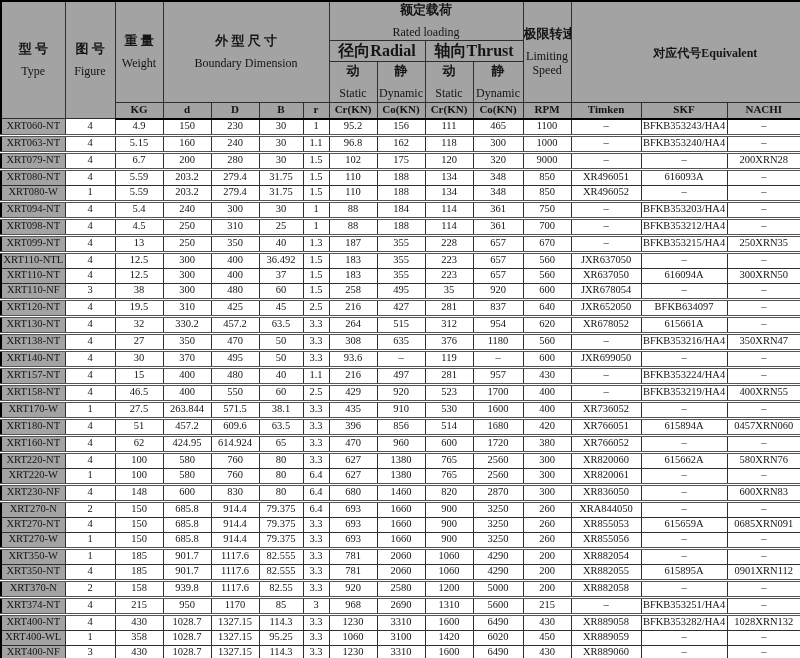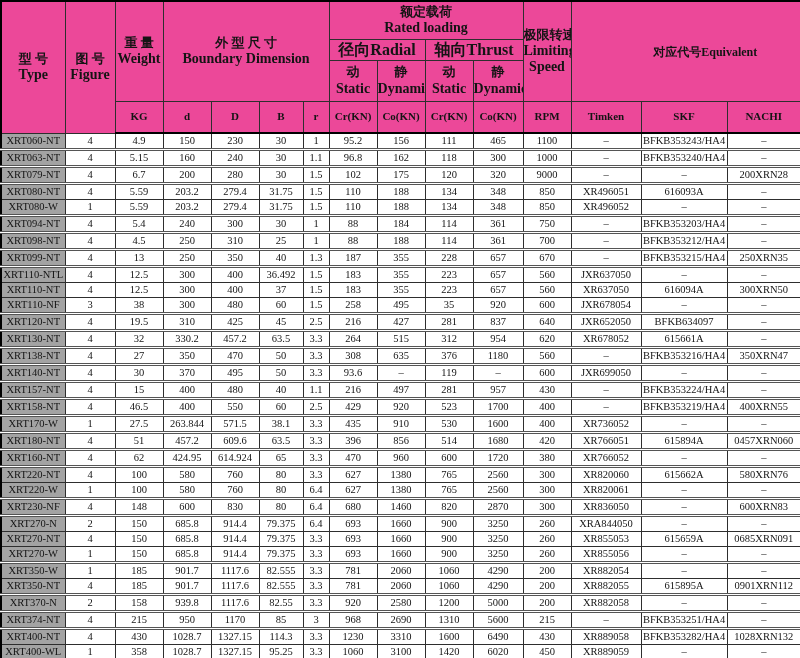--- a/index.html
+++ b/index.html
@@ -9,29 +9,29 @@
     border-collapse:collapse;table-layout:fixed;
     font-family:"Liberation Serif","DejaVu Serif",serif;
     border:2px solid #000;background:#fff;
   }
   .spec-table th,.spec-table td{
     border:1px solid #2e2e2e;
     text-align:center;vertical-align:middle;
     padding:0;overflow:hidden;white-space:nowrap;
     color:#141414;
   }
-  thead th{background:#ec4899;font-weight:bold;line-height:1.25;}
+  thead th{background:#a3a3a3;font-weight:bold;line-height:1.25;}
   thead .zh{font-size:13px;display:block;}
-  thead .en{font-size:14px;display:block;font-weight:bold;white-space:normal;line-height:1.15;}
+  thead .en{font-size:12px;display:block;font-weight:normal;white-space:normal;line-height:1.15;margin-top:8px;}
   thead .inline{font-size:12px;margin-left:39px;}
   tr.h1{height:38px;}
   tr.h2{height:18px;}
   tr.h2 th{font-size:16px;}
   tr.h3{height:41px;}
-  tr.units{height:32px;}
+  tr.units{height:16px;}
   tr.units th{font-size:11px;border-bottom:2px solid #000;}
   tbody td{font-size:10.5px;background:#fff;height:14px;line-height:1;}
   tbody td.type-cell{background:#a3a3a3;}
   tbody tr.grp td{border-top:3px double #555;}
 </style>
 </head>
 <body>
 
 <table class="spec-table">
   <colgroup>

